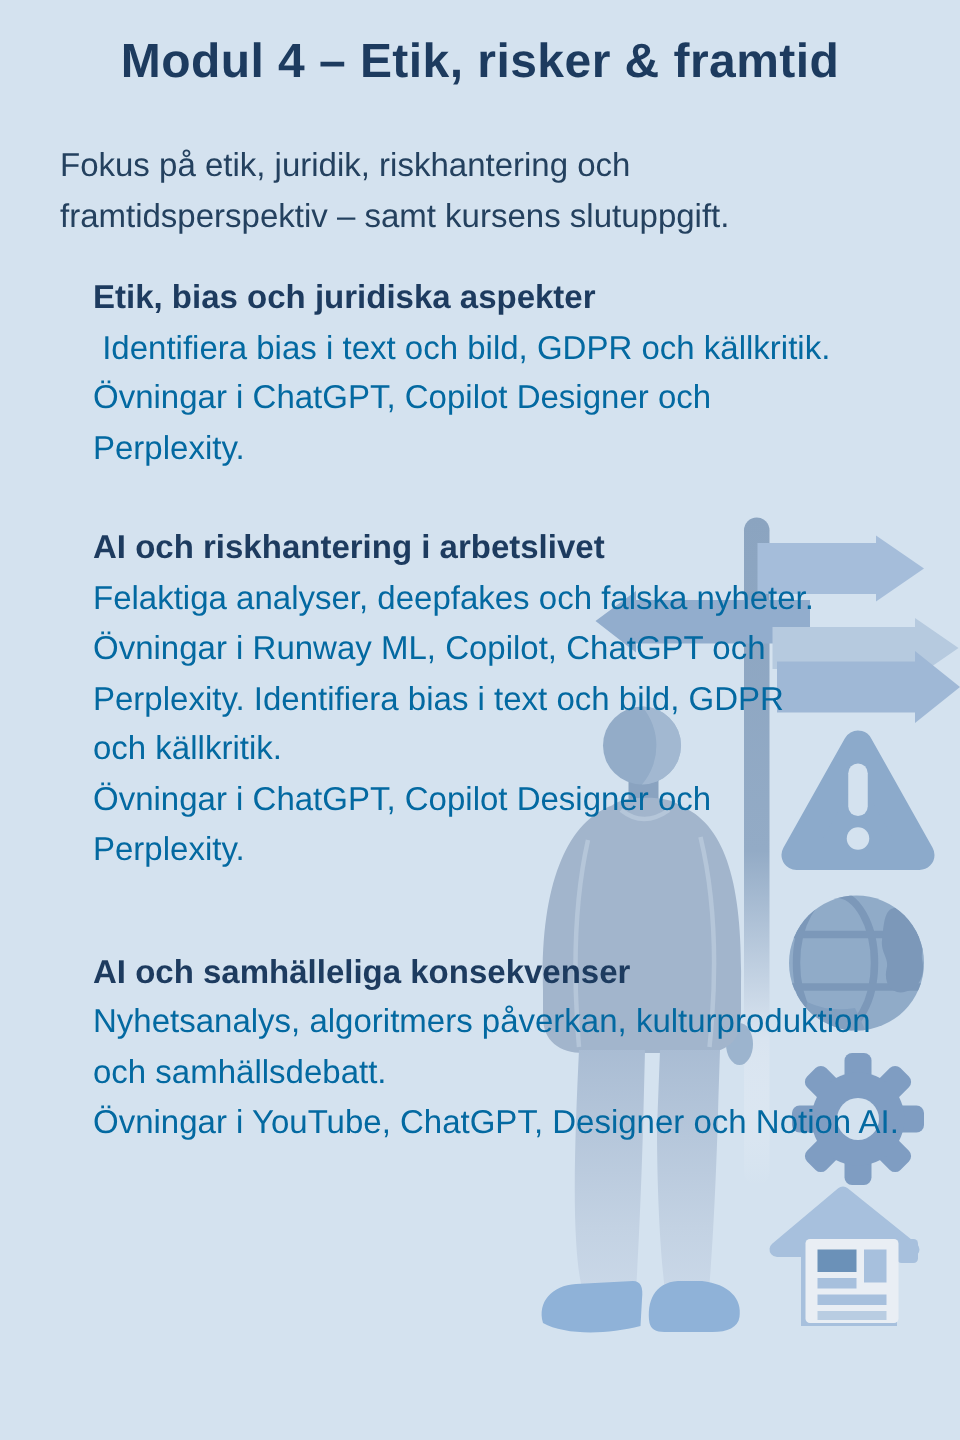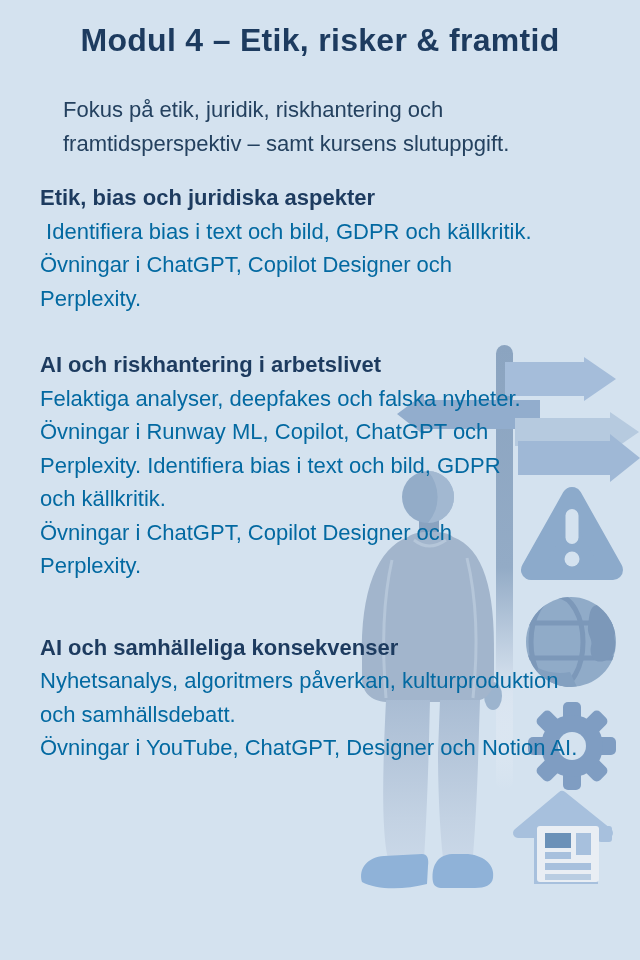--- a/index.html
+++ b/index.html
@@ -20,26 +20,26 @@
   }
   h1.title{
     margin:0;
     font-size:32px;line-height:40px;font-weight:800;
     letter-spacing:0.3px;
     text-align:center;
     color:#1d3b5f;
   }
   .intro{
     margin:33px 0 0 0;
-    padding-left:63px;
+    padding-left:40px;
     font-size:22px;line-height:33.5px;
     color:#24415f;
     white-space:pre;
   }
-  section{padding-left:40px;}
+  section{padding-left:62px;}
   section h2{
     margin:0;
     font-size:22px;line-height:33.5px;font-weight:700;
     color:#1d3b5f;
   }
   section p{
     margin:0;
     font-size:22px;line-height:33.5px;
     color:#0369a1;
     white-space:pre;

